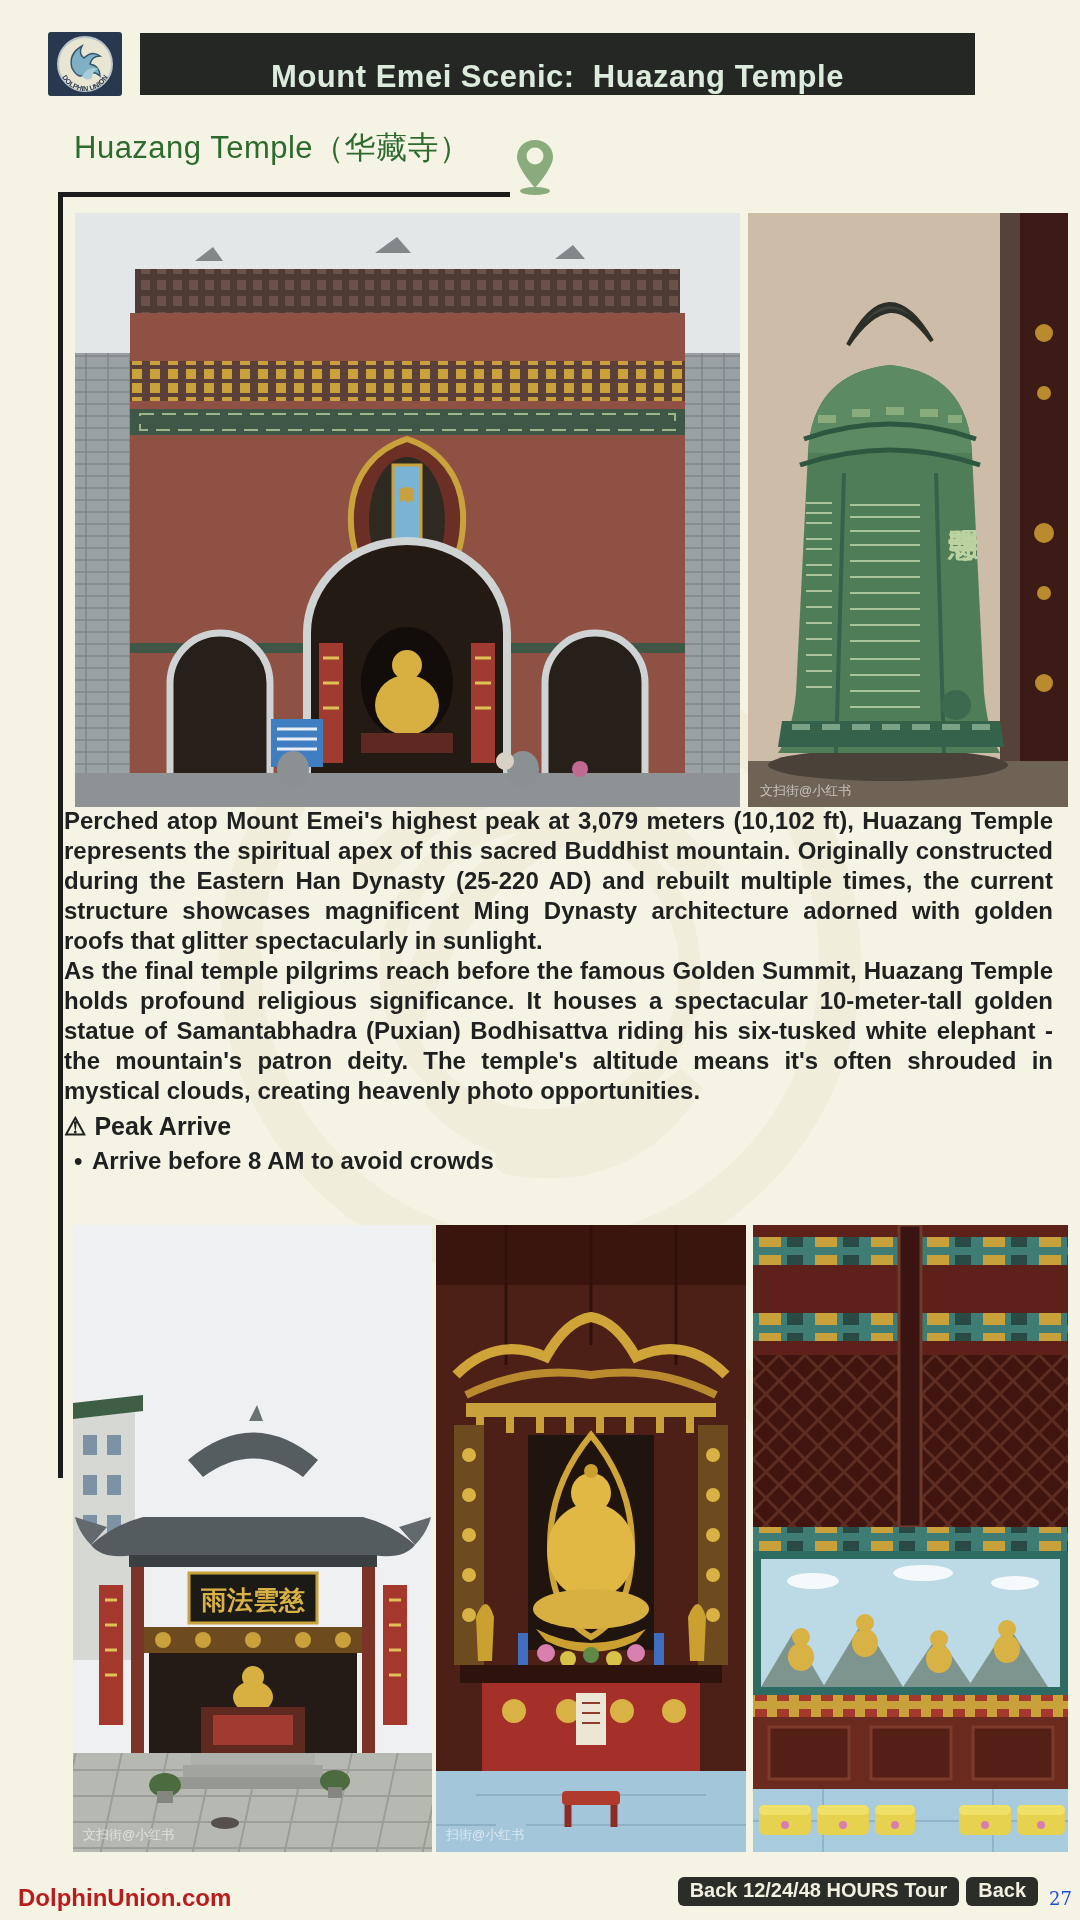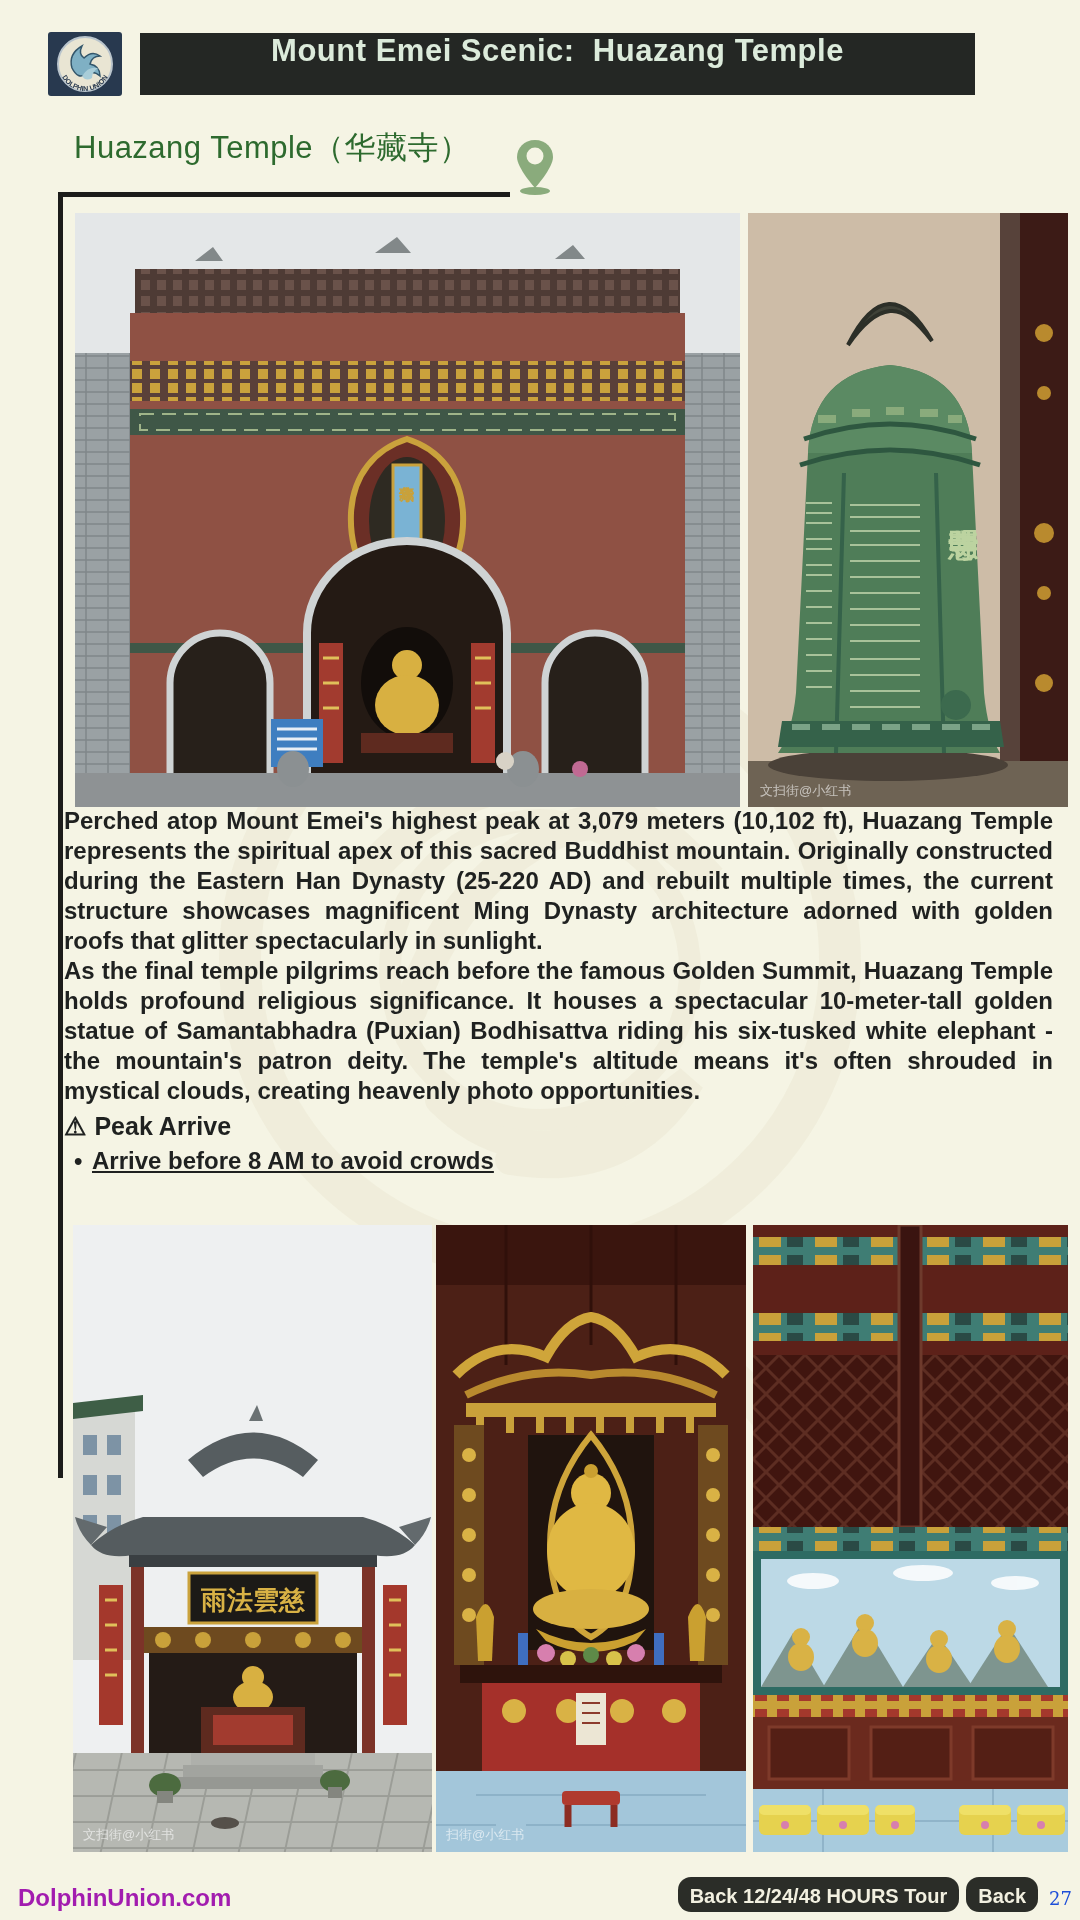--- a/index.html
+++ b/index.html
@@ -6,21 +6,21 @@
   body{width:1080px;height:1920px;position:relative;overflow:hidden;
        background:#f5f4e4;font-family:"Liberation Sans",sans-serif;}
   .abs{position:absolute;}
 
   
   #watermark{left:110px;top:540px;opacity:.6;pointer-events:none;}
 
   
   #logo{left:48px;top:32px;}
   #title-bar{left:140px;top:33px;width:835px;height:62px;background:#242724;
-    display:flex;align-items:flex-start;justify-content:center;}
+    display:flex;align-items:flex-end;justify-content:center;}
   #title-bar span{color:#dcebdb;font-size:31px;font-weight:bold;white-space:pre;letter-spacing:.5px;}
 
   
   #section-heading{left:74px;top:127px;font-size:31px;font-weight:normal;color:#2d6a2e;letter-spacing:.5px;}
   #pin{left:514px;top:138px;}
   #rule-h{left:62px;top:192px;width:448px;height:5px;background:#1c1c1a;}
   #rule-v{left:58px;top:192px;width:5px;height:1286px;background:#1c1c1a;}
 
   
   .photo{display:block;}
@@ -28,29 +28,29 @@
   #photo-bell{left:748px;top:213px;}
   #photo-courtyard{left:73px;top:1225px;}
   #photo-altar{left:436px;top:1225px;}
   #photo-carvings{left:753px;top:1225px;}
 
   
   #body-text{left:64px;top:806px;width:989px;color:#1f2120;}
   #body-text p{margin:0;font-size:24px;font-weight:bold;line-height:30px;text-align:justify;}
   #peak-hours-title{margin-top:6px;font-size:25px;font-weight:bold;display:flex;align-items:center;gap:8px;}
   .bullets{margin-top:4px;}
-  .bullet{font-size:24px;font-weight:bold;line-height:32px;padding-left:28px;position:relative;text-decoration:underline;}
+  .bullet{font-size:24px;font-weight:bold;line-height:32px;padding-left:28px;position:relative;}
   .bullet::before{content:"•";position:absolute;left:10px;}
 
   
-  #footer-site{left:18px;top:1884px;font-size:24px;font-weight:bold;color:#a21caf;}
+  #footer-site{left:18px;top:1884px;font-size:24px;font-weight:bold;color:#b91c1c;}
   #footer-buttons{top:1877px;right:42px;display:flex;gap:7px;}
-  .btn{background:#2b2d28;color:#f2f0e0;border:none;border-radius:13px;
+  .btn{background:#2b2d28;color:#f2f0e0;border:none;border-radius:6px;
        font-family:"Liberation Sans",sans-serif;font-size:20px;font-weight:bold;
-       padding:8px 12px 4px;white-space:nowrap;cursor:pointer;}
+       padding:2px 12px 4px;white-space:nowrap;cursor:pointer;}
   #page-number{right:8px;top:1888px;font-family:"DejaVu Serif",serif;font-size:18px;color:#1d4ed8;}
 
   svg text{font-family:"Liberation Sans",sans-serif;}
   .vtext{writing-mode:vertical-rl;}
 </style>
 </head>
 <body>
 
 <svg id="watermark" class="abs" width="860" height="960" viewBox="0 0 860 960">
   <g fill="none" stroke="#edead6" stroke-linecap="round">

